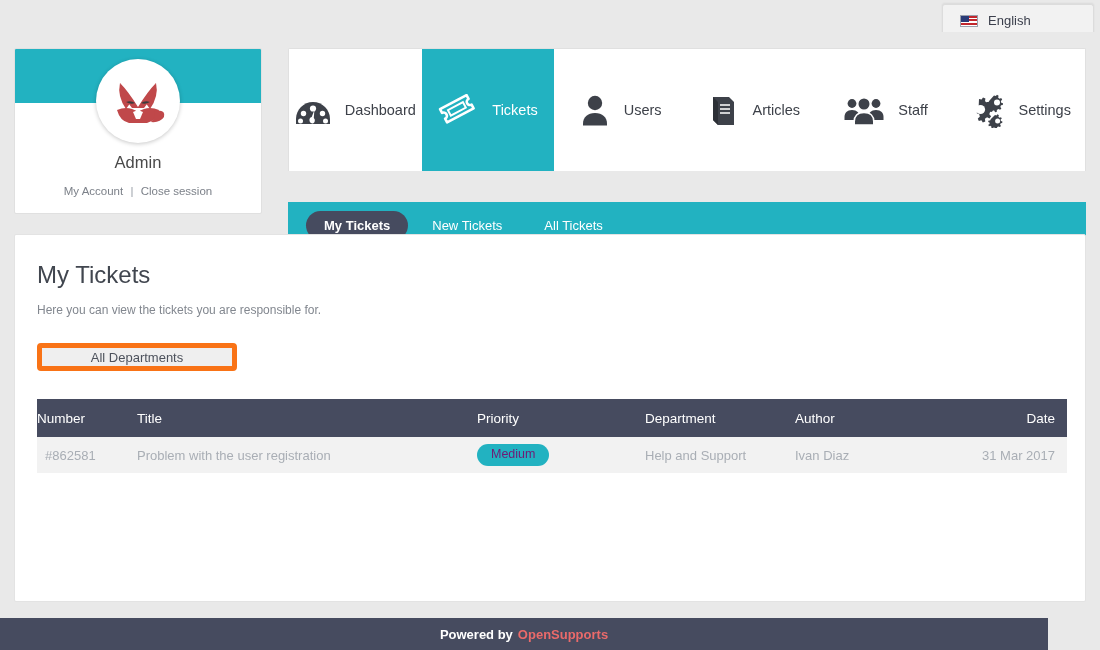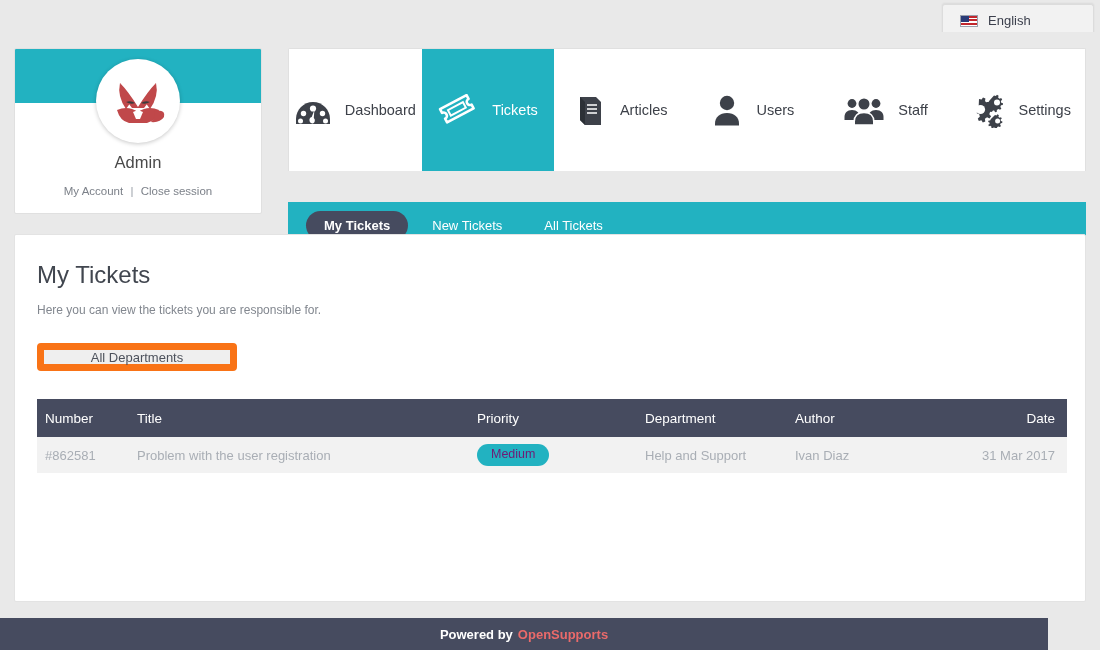--- a/index.html
+++ b/index.html
@@ -231,21 +231,21 @@
     font-size: 12px;
     color: #82878f;
   }
 
   .dept-filter {
     position: absolute;
     left: 22px; top: 108px;
     width: 200px;
     height: 28px;
     background: #efefef;
-    border: 7px solid #f97316;
+    border: 5px solid #f97316;
     border-radius: 4px;
     display: flex;
     align-items: center;
     justify-content: center;
     font-size: 13px;
     color: #4d525c;
     cursor: pointer;
   }
 
   
@@ -259,21 +259,21 @@
   .ticket-table thead th {
     background: #464b5f;
     color: #ffffff;
     font-size: 13.5px;
     font-weight: normal;
     text-align: left;
     height: 38px;
     padding: 0 8px;
     vertical-align: middle;
   }
-  .ticket-table thead th:first-child { padding-left: 8px; }
+  .ticket-table thead th:first-child { padding-left: 0; }
   .ticket-table thead th.right { text-align: right; padding-right: 12px; }
 
   .ticket-table tbody td {
     background: #f2f2f2;
     font-size: 13px;
     color: #a9aeb5;
     height: 36px;
     padding: 0 8px;
     vertical-align: middle;
     white-space: nowrap;
@@ -393,37 +393,37 @@
               <path d="M5 7 h30 v4.2 a3.3 3.3 0 0 0 0 6.6 V22 H5 v-4.2 a3.3 3.3 0 0 0 0 -6.6 Z" fill="none" stroke="#ffffff" stroke-width="2.6" stroke-linejoin="round"></path>
               <rect x="11.5" y="11.5" width="17" height="6.2" fill="none" stroke="#ffffff" stroke-width="1.9"></rect>
             </g>
           </svg>
         </span>
         <span class="nav-label">Tickets</span>
       </div>
 
       <div class="nav-tab">
         <span class="nav-icon">
+          <svg width="30" height="34" viewBox="0 0 30 34">
+            <circle cx="15" cy="9" r="7.2" fill="#3d4149"></circle>
+            <path d="M15 19 c-7.4 0 -12 4.6 -12 10.5 v2 h24 v-2 C27 23.6 22.4 19 15 19 Z" fill="#3d4149"></path>
+          </svg>
+        </span>
+        <span class="nav-label">Users</span>
+      </div>
+
+      <div class="nav-tab">
+        <span class="nav-icon">
           <svg width="32" height="34" viewBox="0 0 32 34">
             <path d="M6 3 h16 l5 5 v23 h-16 l-5 -5 Z" fill="#3d4149"></path>
             <path d="M6 3 l5 5 v23 l-5 -5 Z" fill="#2c3036"></path>
             <path d="M13 11 h10 M13 15 h10 M13 19 h10" stroke="#ffffff" stroke-width="1.5"></path>
           </svg>
         </span>
         <span class="nav-label">Articles</span>
-      </div>
-
-      <div class="nav-tab">
-        <span class="nav-icon">
-          <svg width="30" height="34" viewBox="0 0 30 34">
-            <circle cx="15" cy="9" r="7.2" fill="#3d4149"></circle>
-            <path d="M15 19 c-7.4 0 -12 4.6 -12 10.5 v2 h24 v-2 C27 23.6 22.4 19 15 19 Z" fill="#3d4149"></path>
-          </svg>
-        </span>
-        <span class="nav-label">Users</span>
       </div>
 
       <div class="nav-tab">
         <span class="nav-icon">
           <svg width="40" height="32" viewBox="0 0 40 32">
             <circle cx="8" cy="7.5" r="4.4" fill="#3d4149"></circle>
             <circle cx="32" cy="7.5" r="4.4" fill="#3d4149"></circle>
             <path d="M8 14 c-5 0 -7.5 3 -7.5 7 v3 h15 v-3 c0 -4 -2.5 -7 -7.5 -7 Z" fill="#3d4149"></path>
             <path d="M32 14 c-5 0 -7.5 3 -7.5 7 v3 h15 v-3 c0 -4 -2.5 -7 -7.5 -7 Z" fill="#3d4149"></path>
             <circle cx="20" cy="8" r="6.3" fill="#3d4149" stroke="#ffffff" stroke-width="1.6"></circle>

